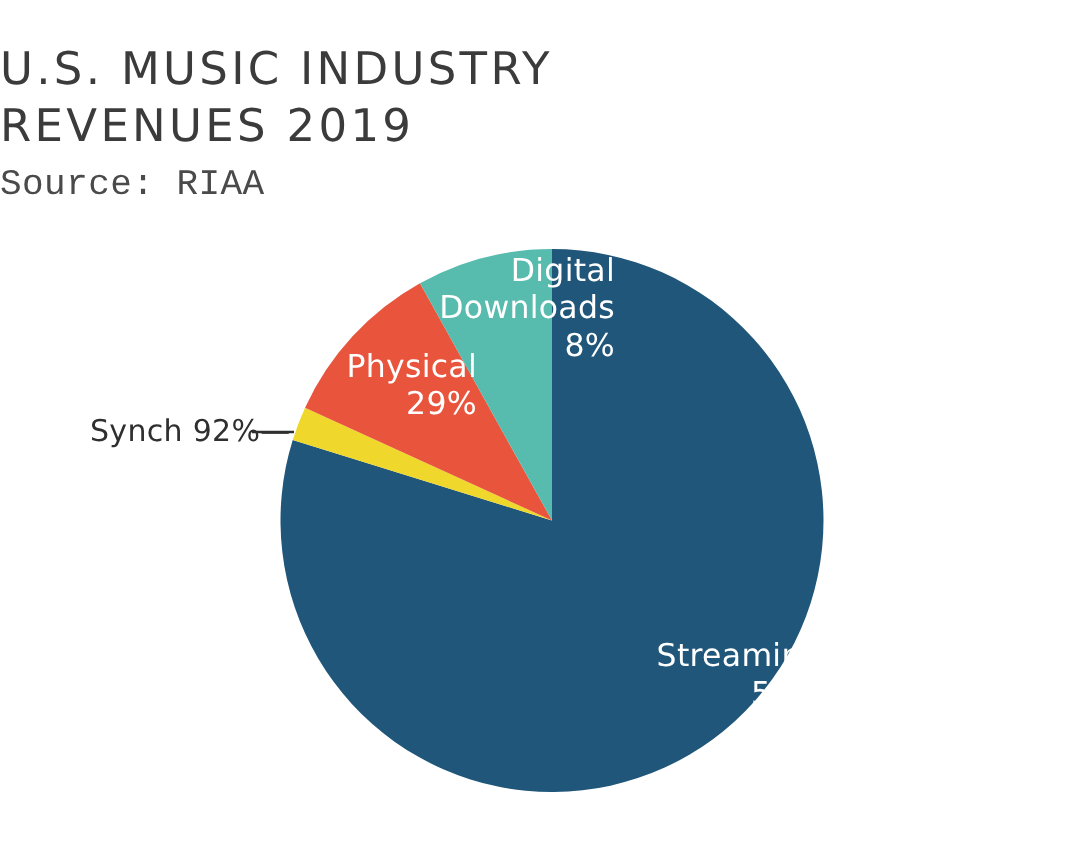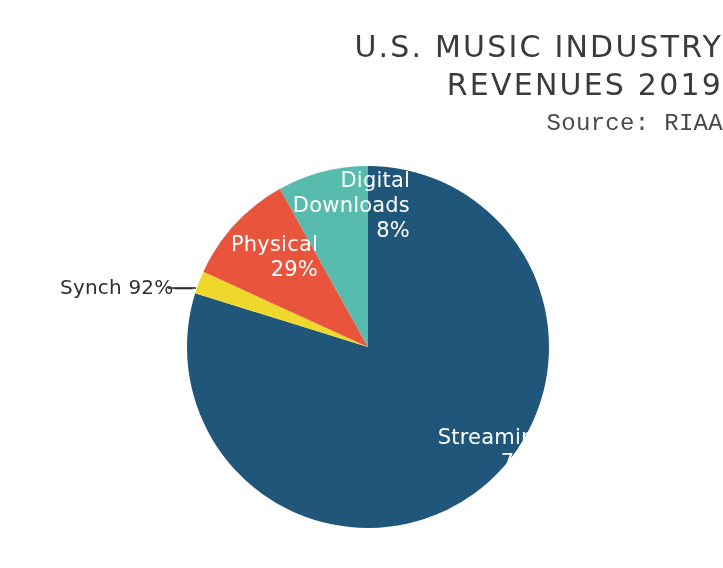--- a/index.html
+++ b/index.html
@@ -18,21 +18,21 @@
     background: #ffffff;
     overflow: hidden;
   }
 
   
   #title-block {
     position: absolute;
     left: 0;
     top: 28px;
     width: 723px;
-    text-align: right;
+    text-align: left;
   }
   #chart-title {
     font-family: "DejaVu Sans", sans-serif;
     font-size: 30px;
     line-height: 38px;
     font-weight: 400;
     letter-spacing: 2.2px;
     color: #3b3b3b;
     white-space: pre-line;
   }
@@ -120,21 +120,21 @@
 
       <path id="slice-physical" d="M 368 347 L 203.36 271.81 A 181 181 0 0 1 280.00 188.83 Z" fill="#E8543C"></path>
 
       <path id="slice-digital-downloads" d="M 368 347 L 280.00 188.83 A 181 181 0 0 1 368.00 166.00 Z" fill="#57BBAE"></path>
 
       <line id="synch-leader-line" x1="168" y1="288" x2="196" y2="288" stroke="#2f2f2f" stroke-width="1.6"></line>
     </svg>
   </div>
 
   <div class="slice-label" id="label-streaming">Streaming
-79%</div>
+52%</div>
 
   <div class="slice-label" id="label-digital">Digital
 Downloads
 8%</div>
 
   <div class="slice-label" id="label-physical">Physical
 29%</div>
 
   <div id="label-synch">Synch 92%—</div>
 

